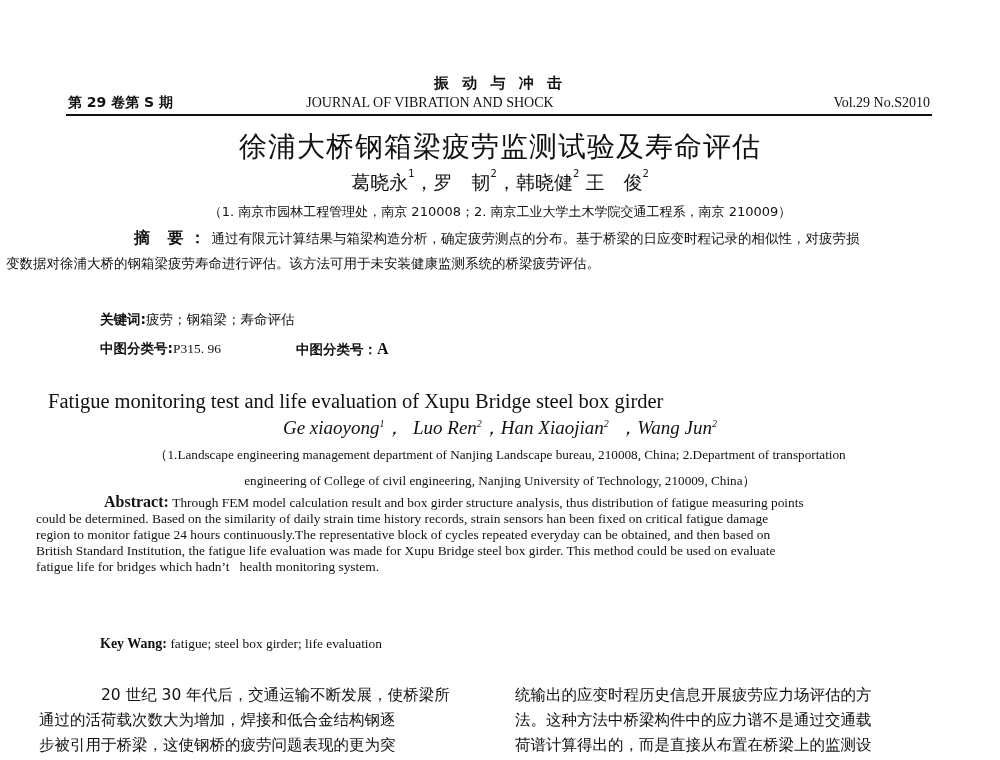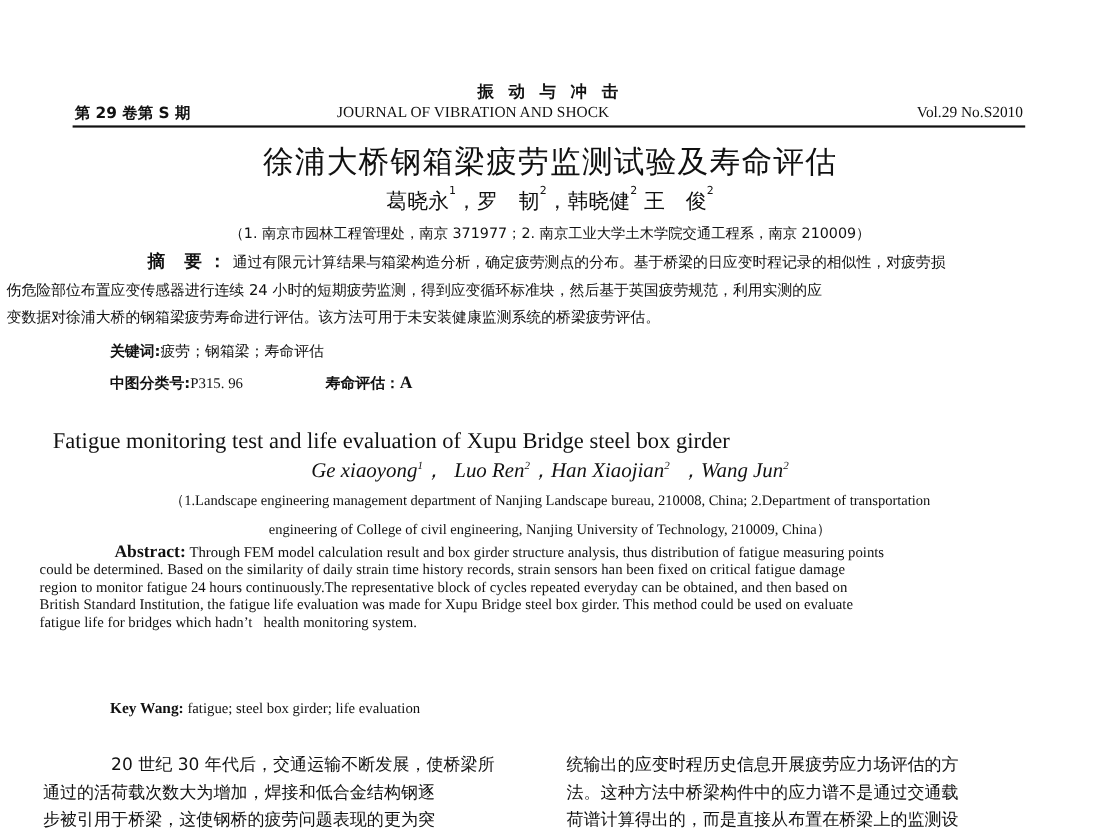--- a/index.html
+++ b/index.html
@@ -44,34 +44,34 @@
 <div class="abs hdr-journal-cn sans">振 动 与 冲 击</div>
 <div class="abs hdr-left sans">第 29 卷第 S 期</div>
 <div class="abs hdr-center serif">JOURNAL OF VIBRATION AND SHOCK</div>
 <div class="abs hdr-right serif">Vol.29 No.S2010</div>
 <div class="abs hdr-rule"></div>
 
 <div class="abs title-cn sans">徐浦大桥钢箱梁疲劳监测试验及寿命评估</div>
 <div class="abs authors-cn sans">
   <span>葛晓永</span><sup>1</sup><span>，</span><span>罗　韧</span><sup>2</sup><span>，</span><span>韩晓健</span><sup>2</sup><span> </span><span>王　俊</span><sup>2</sup>
 </div>
-<div class="abs affil-cn sans">（1. 南京市园林工程管理处，南京 371977；2. 南京工业大学土木学院交通工程系，南京 210009）</div>
+<div class="abs affil-cn sans">（1. 南京市园林工程管理处，南京 210008；2. 南京工业大学土木学院交通工程系，南京 210009）</div>
 
 <div class="abs para-cn abstract-cn sans">
-  <span class="lbl">摘 要：</span><span>通过有限元计算结果与箱梁构造分析，确定疲劳测点的分布。基于桥梁的日应变时程记录的相似性，对疲劳损</span><span class="line" style="text-indent:-64px;">伤危险部位布置应变传感器进行连续 24 小时的短期疲劳监测，得到应变循环标准块，然后基于英国疲劳规范，利用实测的应</span><span class="line" style="text-indent:-64px;">变数据对徐浦大桥的钢箱梁疲劳寿命进行评估。该方法可用于未安装健康监测系统的桥梁疲劳评估。</span>
+  <span class="lbl">摘 要：</span><span>通过有限元计算结果与箱梁构造分析，确定疲劳测点的分布。基于桥梁的日应变时程记录的相似性，对疲劳损</span><span class="line" style="text-indent:-64px;">变数据对徐浦大桥的钢箱梁疲劳寿命进行评估。该方法可用于未安装健康监测系统的桥梁疲劳评估。</span>
 </div>
 
 <div class="abs kw-cn sans">
   <span class="lbl">关键词:</span><span>疲劳；钢箱梁；寿命评估</span>
 </div>
 <div class="abs clc sans">
   <span class="lbl">中图分类号:</span><span class="serif">P315. 96</span>
 </div>
 <div class="abs doccode sans">
-  <span class="lbl">寿命评估：</span><span class="val">A</span>
+  <span class="lbl">中图分类号：</span><span class="val">A</span>
 </div>
 
 <div class="abs title-en serif">Fatigue monitoring test and life evaluation of Xupu Bridge steel box girder</div>
 <div class="abs authors-en serif">
   <span>Ge xiaoyong</span><sup>1</sup><span style="white-space:pre;">，  </span><span>Luo Ren</span><sup>2</sup><span style="white-space:pre;">，</span><span>Han Xiaojian</span><sup>2</sup><span style="white-space:pre;">  ，</span><span>Wang Jun</span><sup>2</sup>
 </div>
 <div class="abs affil-en-1 serif">（1.Landscape engineering management department of Nanjing Landscape bureau, 210008, China;  2.Department of transportation</div>
 <div class="abs affil-en-2 serif">engineering of College of civil engineering, Nanjing University of Technology, 210009, China）</div>
 
 <div class="abs abstract-en serif">

